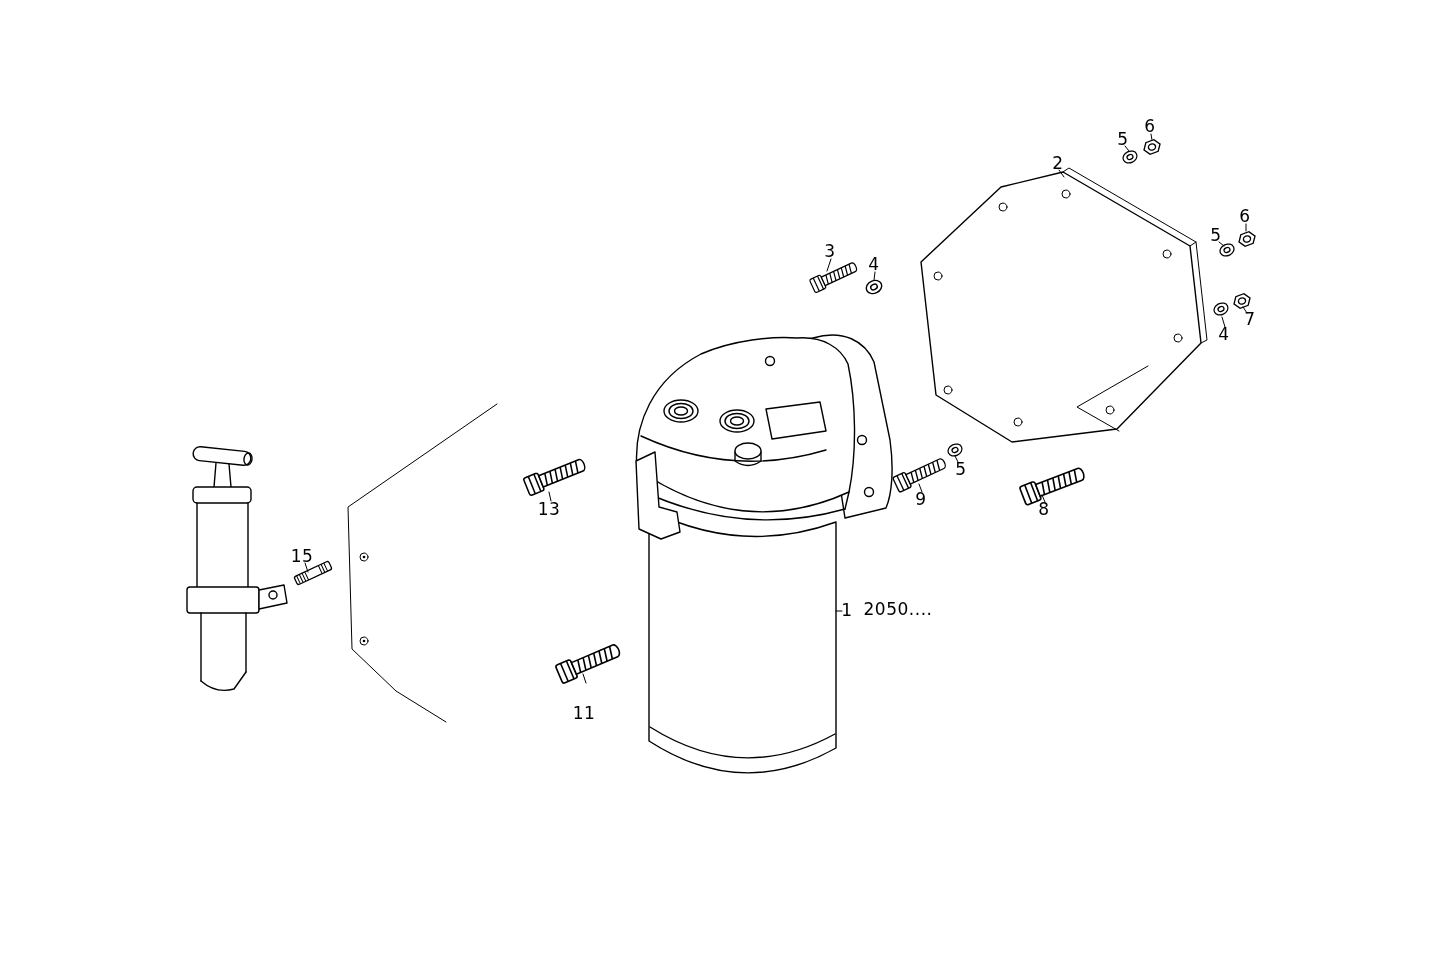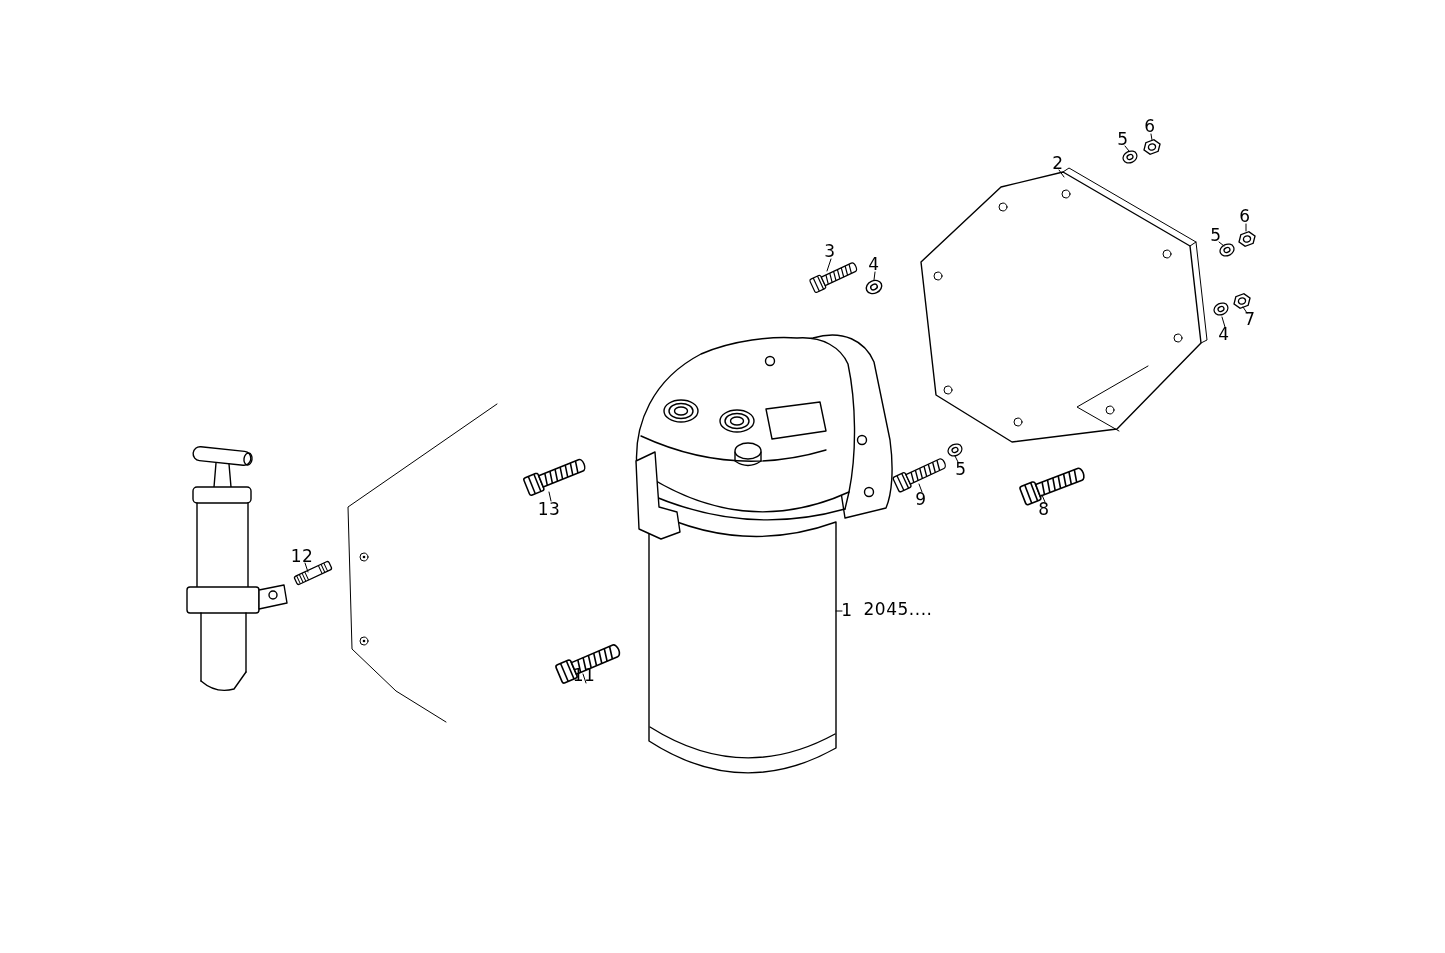--- a/index.html
+++ b/index.html
@@ -153,22 +153,22 @@
 
   <div class="callout" style="left:1123px;top:139px">5</div>
   <div class="callout" style="left:1150px;top:126px">6</div>
   <div class="callout" style="left:1058px;top:163px">2</div>
   <div class="callout" style="left:830px;top:251px">3</div>
   <div class="callout" style="left:874px;top:264px">4</div>
   <div class="callout" style="left:1216px;top:235px">5</div>
   <div class="callout" style="left:1245px;top:216px">6</div>
   <div class="callout" style="left:1224px;top:334px">4</div>
   <div class="callout" style="left:1250px;top:319px">7</div>
-  <div class="callout" style="left:302px;top:556px">12</div>
+  <div class="callout" style="left:302px;top:556px">15</div>
   <div class="callout" style="left:549px;top:509px">13</div>
-  <div class="callout" style="left:584px;top:675px">11</div>
+  <div class="callout" style="left:584px;top:713px">11</div>
   <div class="callout" style="left:847px;top:610px">1</div>
-  <div class="callout" style="left:898px;top:609px">2045....</div>
+  <div class="callout" style="left:898px;top:609px">2050....</div>
   <div class="callout" style="left:921px;top:499px">9</div>
   <div class="callout" style="left:961px;top:469px">5</div>
   <div class="callout" style="left:1044px;top:509px">8</div>
 
 </div>
 
 </body></html>

